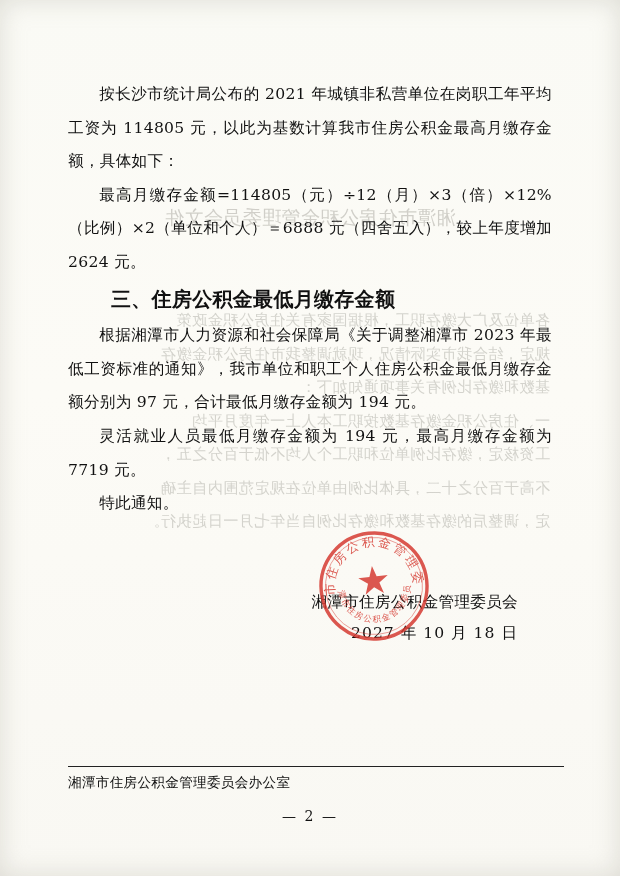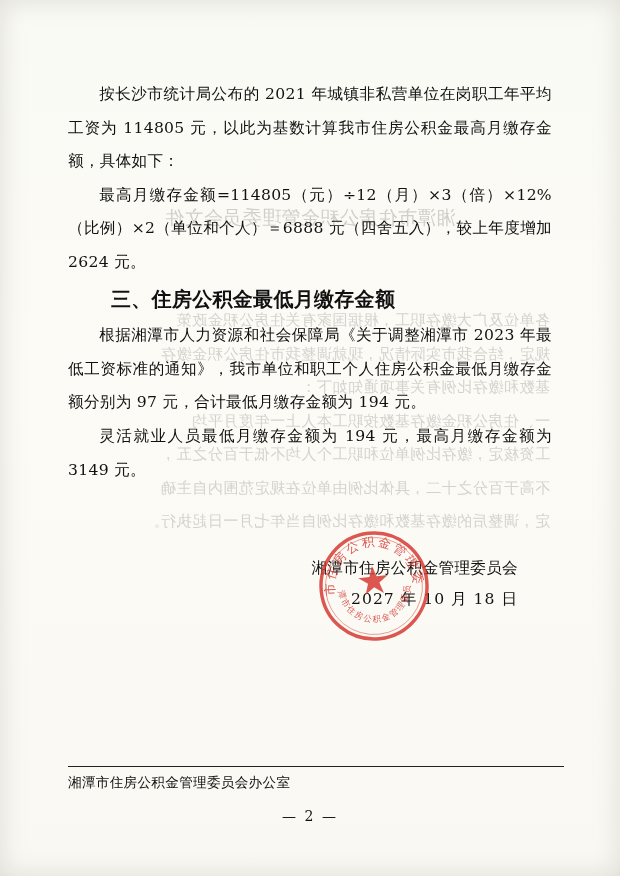--- a/index.html
+++ b/index.html
@@ -144,21 +144,22 @@
 工资核定，缴存比例单位和职工个人均不低于百分之五，
 不高于百分之十二，具体比例由单位在规定范围内自主确
 定，调整后的缴存基数和缴存比例自当年七月一日起执行。</div>
   </div>
 
   <div class="content">
     <p class="para">按长沙市统计局公布的 2021 年城镇非私营单位在岗职工年平均工资为 114805 元，以此为基数计算我市住房公积金最高月缴存金额，具体如下：</p>
     <p class="para">最高月缴存金额=114805（元）÷12（月）×3（倍）×12%（比例）×2（单位和个人）＝6888 元（四舍五入），较上年度增加 2624 元。</p>
     <p class="heading blk">三、住房公积金最低月缴存金额</p>
     <p class="para">根据湘潭市人力资源和社会保障局《关于调整湘潭市 2023 年最低工资标准的通知》，我市单位和职工个人住房公积金最低月缴存金额分别为 97 元，合计最低月缴存金额为 194 元。</p>
-    <p class="para">灵活就业人员最低月缴存金额为 194 元，最高月缴存金额为 3149 元。</p>
+    <p class="para">灵活就业人员最低月缴存金额为 194 元，最高月缴存金额为 7719 元。</p>
+    <p class="para">特此通知。</p>
 
     <div class="signature">
       <div>湘潭市住房公积金管理委员会</div>
       <div class="sig-line2">2027 年 10 月 18 日</div>
     </div>
   </div>
 
   <div class="seal">
     <svg width="116" height="116" viewBox="0 0 116 116" aria-hidden="true">
       <defs>

